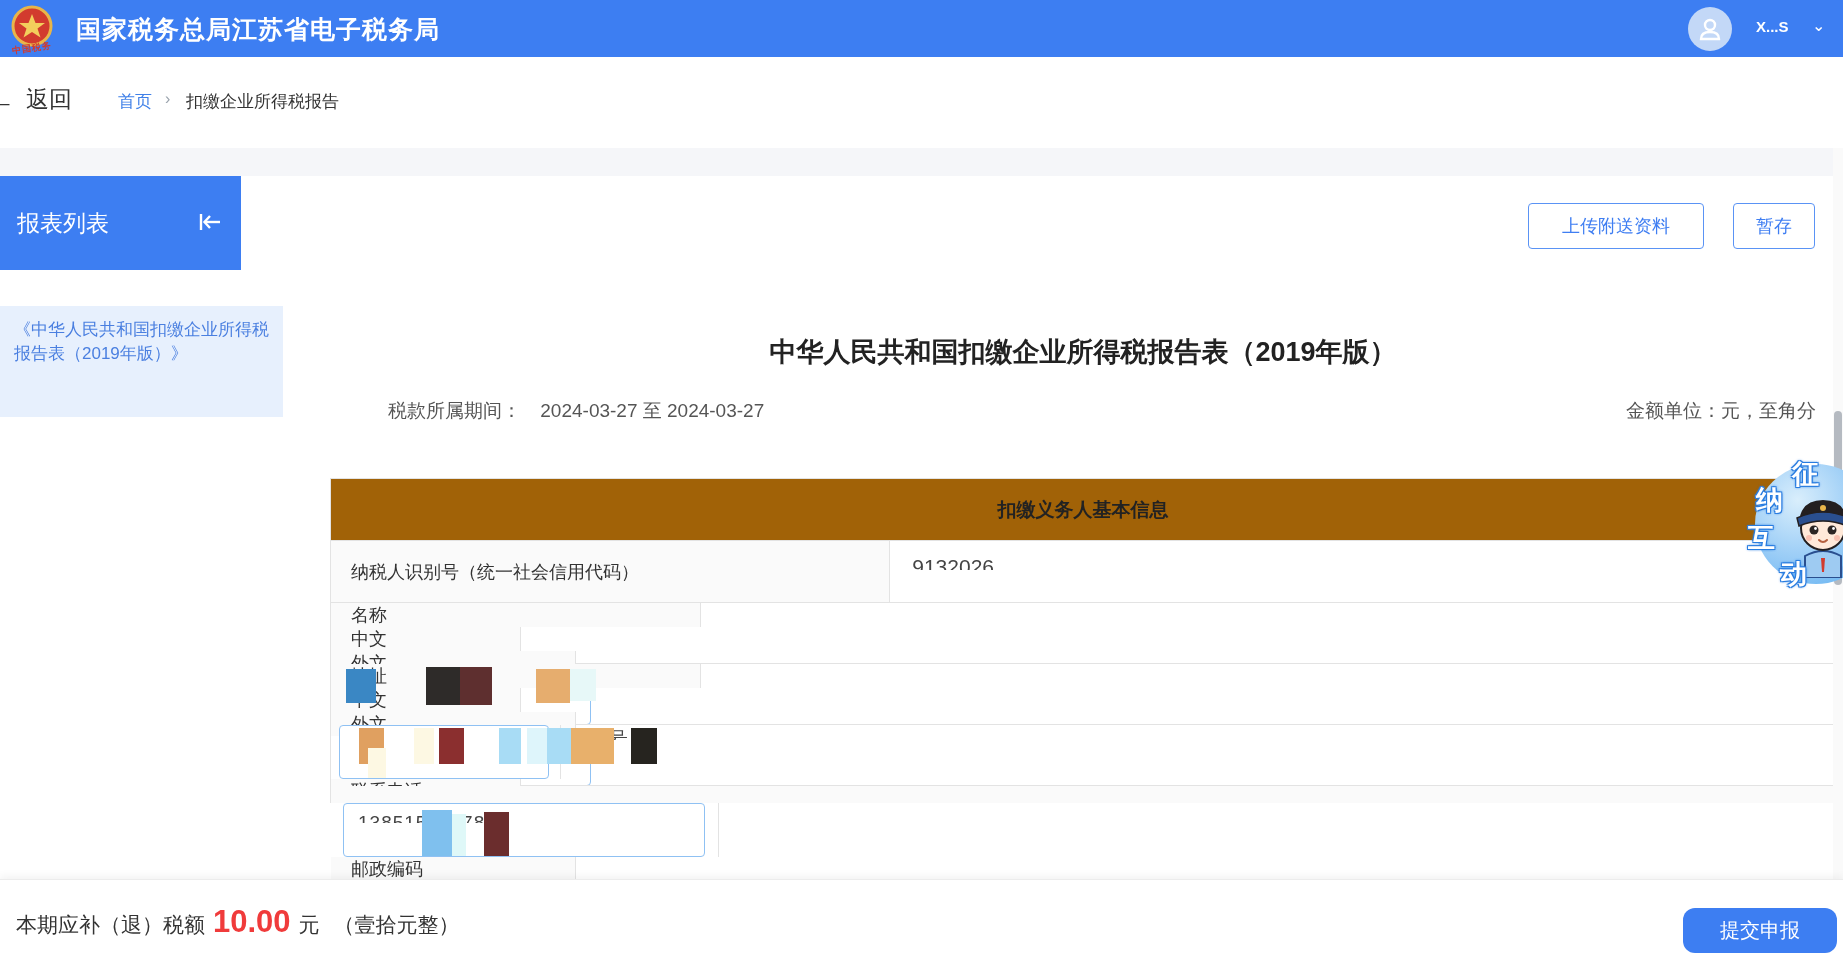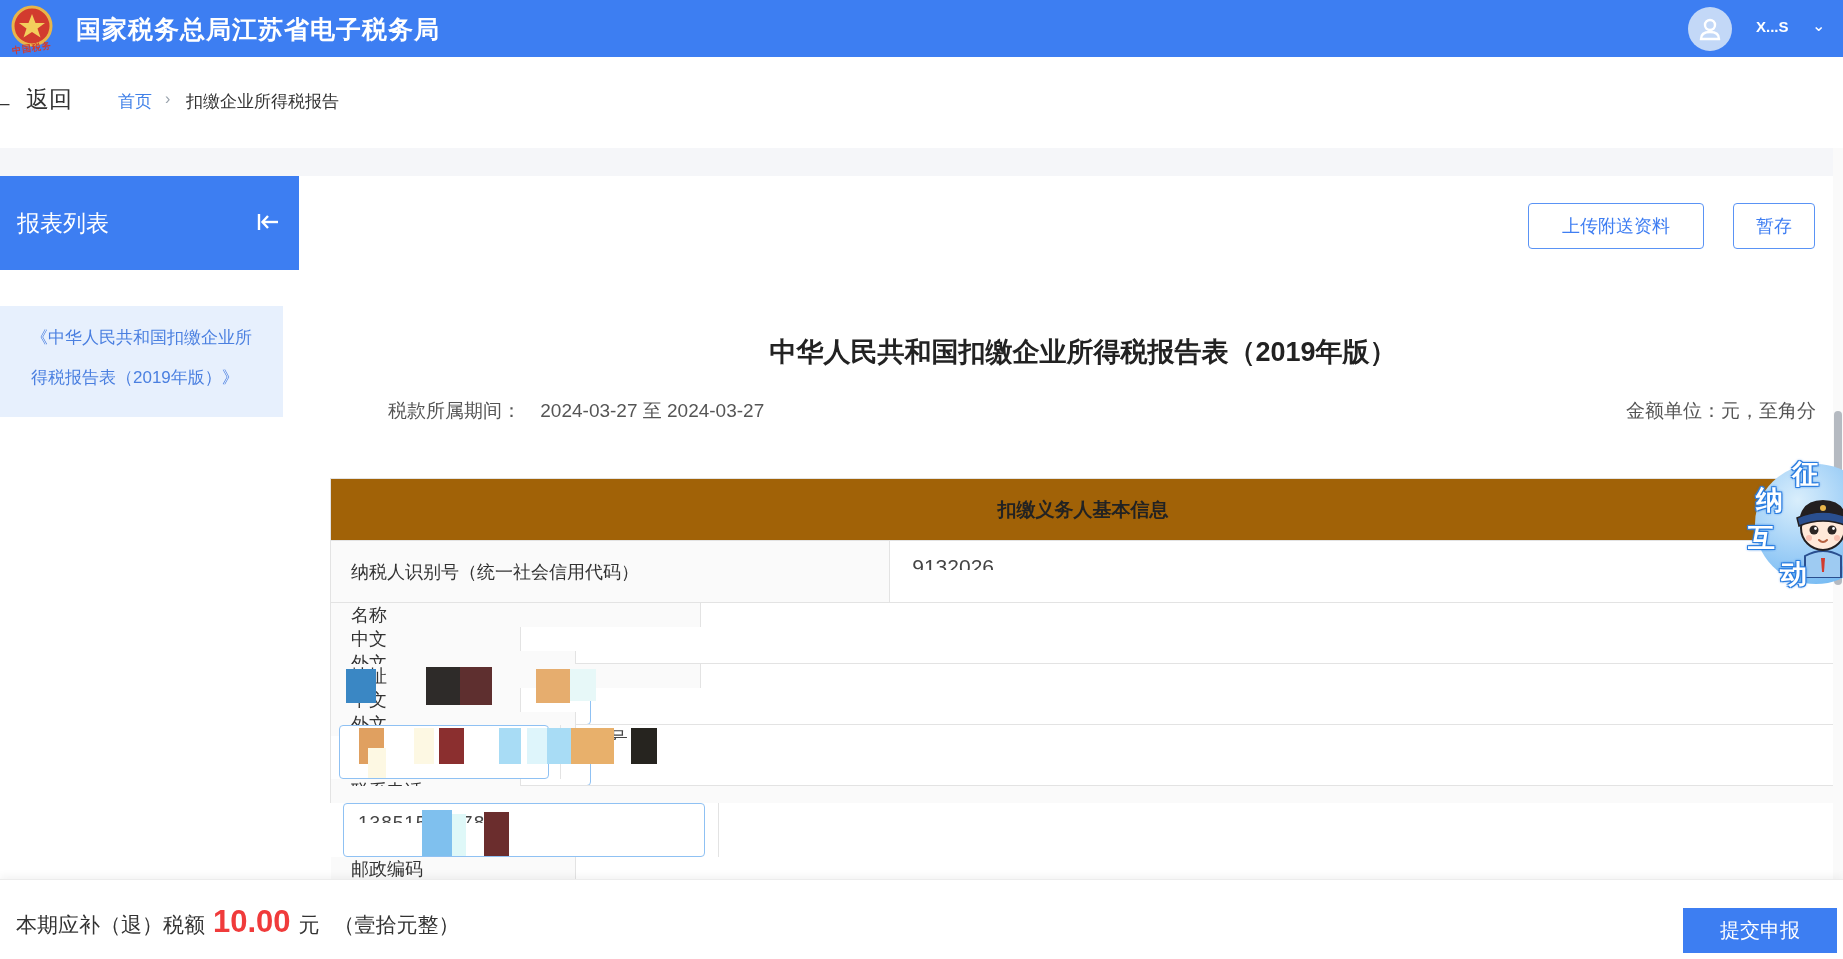--- a/index.html
+++ b/index.html
@@ -18,24 +18,24 @@
   
   .crumb-bar { position:absolute; left:0; top:57px; width:1843px; height:91px; background:#fff; }
   .back-arrow { position:absolute; left:-11px; top:28px; font-size:26px; color:#333; }
   .back-label { position:absolute; left:26px; top:27px; font-size:23px; color:#333; cursor:pointer; }
   .crumb-home { position:absolute; left:118px; top:33px; font-size:17px; color:#4080e8; cursor:pointer; }
   .crumb-sep { position:absolute; left:165px; top:33px; font-size:16px; color:#9aa3ad; }
   .crumb-cur { position:absolute; left:186px; top:33px; font-size:17px; color:#333; }
   .gray-strip { position:absolute; left:0; top:148px; width:1843px; height:28px; background:#f5f6f9; }
 
   
-  .sidebar-head { position:absolute; left:0; top:176px; width:299px; height:94px; background:#3d7ef2; color:#fff; }
+  .sidebar-head { position:absolute; left:0; top:176px; width:241px; height:94px; background:#3d7ef2; color:#fff; }
   .sidebar-head .t { position:absolute; left:17px; top:32px; font-size:23px; }
   .collapse-ico { position:absolute; right:20px; top:37px; width:22px; height:18px; cursor:pointer; }
-  .sidebar-item { position:absolute; left:0; top:306px; width:283px; min-height:111px; background:#e7f0fd; color:#4a7fe0; font-size:17px; line-height:40px; padding:12px 31px; cursor:pointer; }
+  .sidebar-item { position:absolute; left:0; top:306px; width:283px; min-height:111px; background:#e7f0fd; color:#4a7fe0; font-size:17px; line-height:24px; padding:12px 14px; cursor:pointer; }
 
   
   .btn-line { position:absolute; top:203px; height:46px; border:1px solid #5a93f5; border-radius:4px; background:#fff; color:#3f7ef2; font-size:18px; text-align:center; line-height:44px; cursor:pointer; }
   .btn-upload { left:1528px; width:176px; }
   .btn-save { left:1722px; width:82px;margin-left:11px; }
 
   
   .form-title { position:absolute; left:330px; top:322px; width:1506px; text-align:center; font-size:27px; font-weight:bold; color:#222;margin-top:12px; }
   .period { position:absolute; left:388px; top:398px; font-size:19px; color:#555; }
   .unit-note { position:absolute; right:27px; top:398px; font-size:19px; color:#555; }
@@ -66,21 +66,21 @@
   .redact { position:absolute; display:block; z-index:3; }
 
   
   .inp { border:1px solid #8fc1f3; border-radius:4px; background:#fff; position:relative; overflow:hidden; }
 
   
   .footer-bar { position:absolute; left:0; top:879px; width:1843px; height:80px; background:#fff; border-top:1px solid #ececec; box-shadow:0 -3px 8px rgba(0,0,0,0.05); z-index:25; }
   .amt-line { position:absolute; left:16px; top:24px; font-size:21px; color:#333; display:flex; align-items:baseline; }
   .amt-red { color:#f03b3b; font-size:31px; font-weight:bold; margin:0 8px; }
   .amt-unit { margin-right:14px; }
-  .btn-submit { position:absolute; left:1683px; top:28px; width:154px; height:45px; background:#3d7ef2; border:none; border-radius:0; color:#fff; font-size:20px; cursor:pointer; }
+  .btn-submit { position:absolute; left:1683px; top:28px; width:154px; height:45px; background:#3d7ef2; border:none; border-radius:12px; color:#fff; font-size:20px; cursor:pointer; }
 
   
   .sb-track { position:absolute; right:0; top:148px; width:10px; height:731px; background:#fafafa; }
   .sb-thumb { position:absolute; right:1px; top:263px; width:8px; height:174px; border-radius:4px; background:#b5bac1; cursor:pointer; }
 
   
   .mascot { position:absolute; left:1748px; top:460px; width:95px; height:128px; cursor:pointer; z-index:20; }
   .mascot .bubble { position:absolute; right:-34px; top:4px; width:122px; height:120px; border-radius:50%; background:radial-gradient(circle at 35% 30%, #d9eefc, #8ec6f5 60%, #5aaef0); }
   .mchar { position:absolute; font-size:27px; font-weight:bold; color:#fff;
     text-shadow:0 0 3px #2a7de0, 0 0 3px #2a7de0, 1px 1px 0 #2a7de0, -1px -1px 0 #2a7de0, 1px -1px 0 #2a7de0, -1px 1px 0 #2a7de0; }

